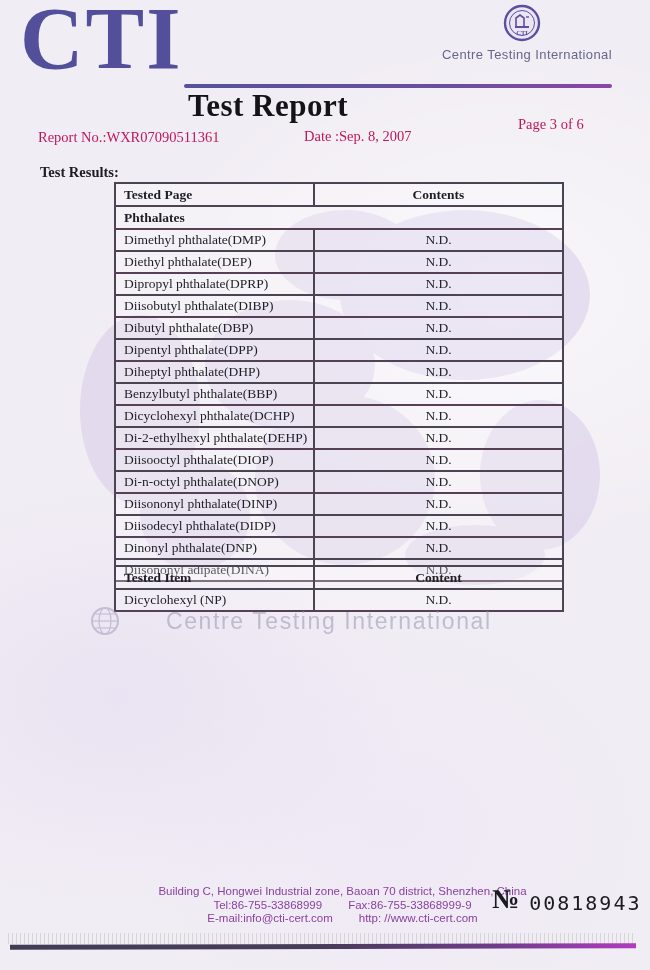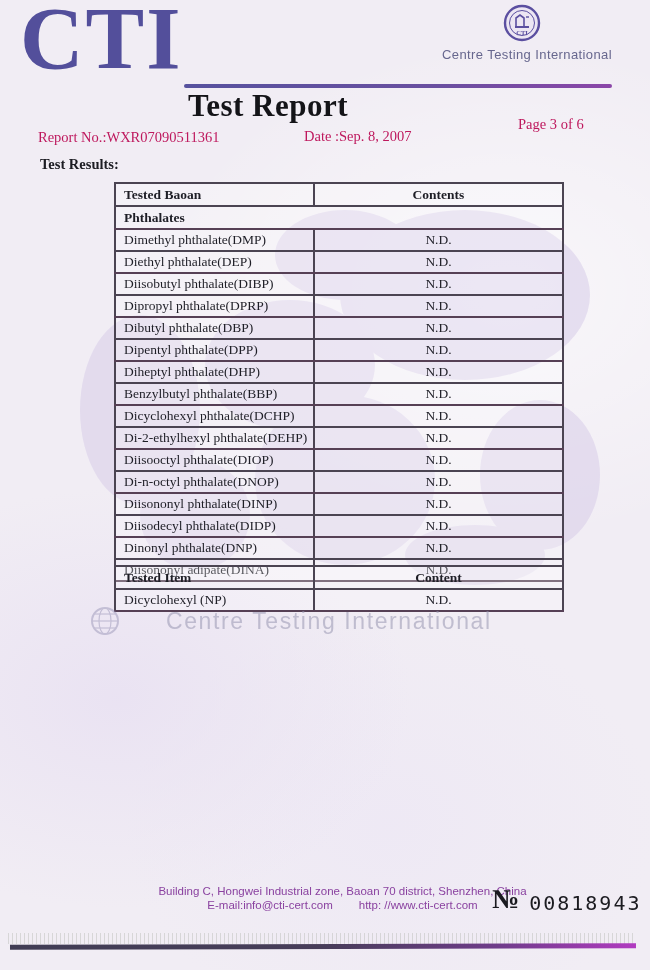--- a/index.html
+++ b/index.html
@@ -37,21 +37,21 @@
     left:0;top:88px;width:536px;text-align:center;
     font-size:31px;font-weight:bold;color:#141418;
     letter-spacing:.5px;
   }
 
   
   .meta{font-size:14.5px;color:#be185d;}
   .meta-report{left:38px;top:129px;}
   .meta-date{left:304px;top:128px;}
   .meta-page{left:518px;top:116px;}
-  .section-label{left:40px;top:156px;font-size:14.5px;font-weight:bold;}
+  .section-label{left:40px;top:164px;font-size:14.5px;font-weight:bold;}
 
   
   .wm-globe{left:45px;top:185px;opacity:.55;pointer-events:none;}
   .wm-line{left:88px;top:604px;height:34px;display:flex;align-items:center;pointer-events:none;}
   .wm-line svg{opacity:.5;margin-right:40px;}
   .wm-text{
     font-family:"Liberation Sans","DejaVu Sans",sans-serif;
     font-size:23px;color:rgba(152,149,176,.55);letter-spacing:1.6px;
   }
 
@@ -139,40 +139,40 @@
 <div class="abs meta meta-page">Page 3 of 6</div>
 <div class="abs section-label">Test Results:</div>
 
 <table class="abs report tbl1">
   <colgroup>
       <col style="width:199px">
       <col style="width:249px">
     </colgroup>
   <tbody>
       <tr>
-    <th>Tested Baoan</th>
+    <th>Tested Page</th>
     <th class="c">Contents</th>
   </tr>
   <tr class="group-row">
     <th colspan="2">Phthalates</th>
   </tr>
   <tr>
         <td>Dimethyl phthalate(DMP)</td>
         <td class="c">N.D.</td>
       </tr>
   <tr>
         <td>Diethyl phthalate(DEP)</td>
         <td class="c">N.D.</td>
       </tr>
   <tr>
+        <td>Dipropyl phthalate(DPRP)</td>
+        <td class="c">N.D.</td>
+      </tr>
+  <tr>
         <td>Diisobutyl phthalate(DIBP)</td>
-        <td class="c">N.D.</td>
-      </tr>
-  <tr>
-        <td>Dipropyl phthalate(DPRP)</td>
         <td class="c">N.D.</td>
       </tr>
   <tr>
         <td>Dibutyl phthalate(DBP)</td>
         <td class="c">N.D.</td>
       </tr>
   <tr>
         <td>Dipentyl phthalate(DPP)</td>
         <td class="c">N.D.</td>
       </tr>
@@ -243,20 +243,23 @@
     <line x1="4" y1="15" x2="30" y2="15" stroke="#9b97b8" stroke-width="1.2"></line>
     <line x1="6" y1="8" x2="28" y2="8" stroke="#9b97b8" stroke-width="1.2"></line>
     <line x1="6" y1="22" x2="28" y2="22" stroke="#9b97b8" stroke-width="1.2"></line>
   </svg>
   <span class="wm-text">Centre Testing International</span>
 </div>
 
 <div class="abs footer">
   <div>Building C, Hongwei Industrial zone, Baoan 70 district, Shenzhen, China</div>
   <div>
+    <span>Tel:86-755-33868999</span><span class="gap"></span><span>Fax:86-755-33868999-9</span>
+  </div>
+  <div>
     <span>E-mail:info@cti-cert.com</span><span class="gap"></span><span>http: //www.cti-cert.com</span>
   </div>
 </div>
 
 <div class="abs serial">
   <span class="serial-prefix">№</span>
   <span class="serial-number">00818943</span>
 </div>
 
 <div class="abs perf-band"></div>

